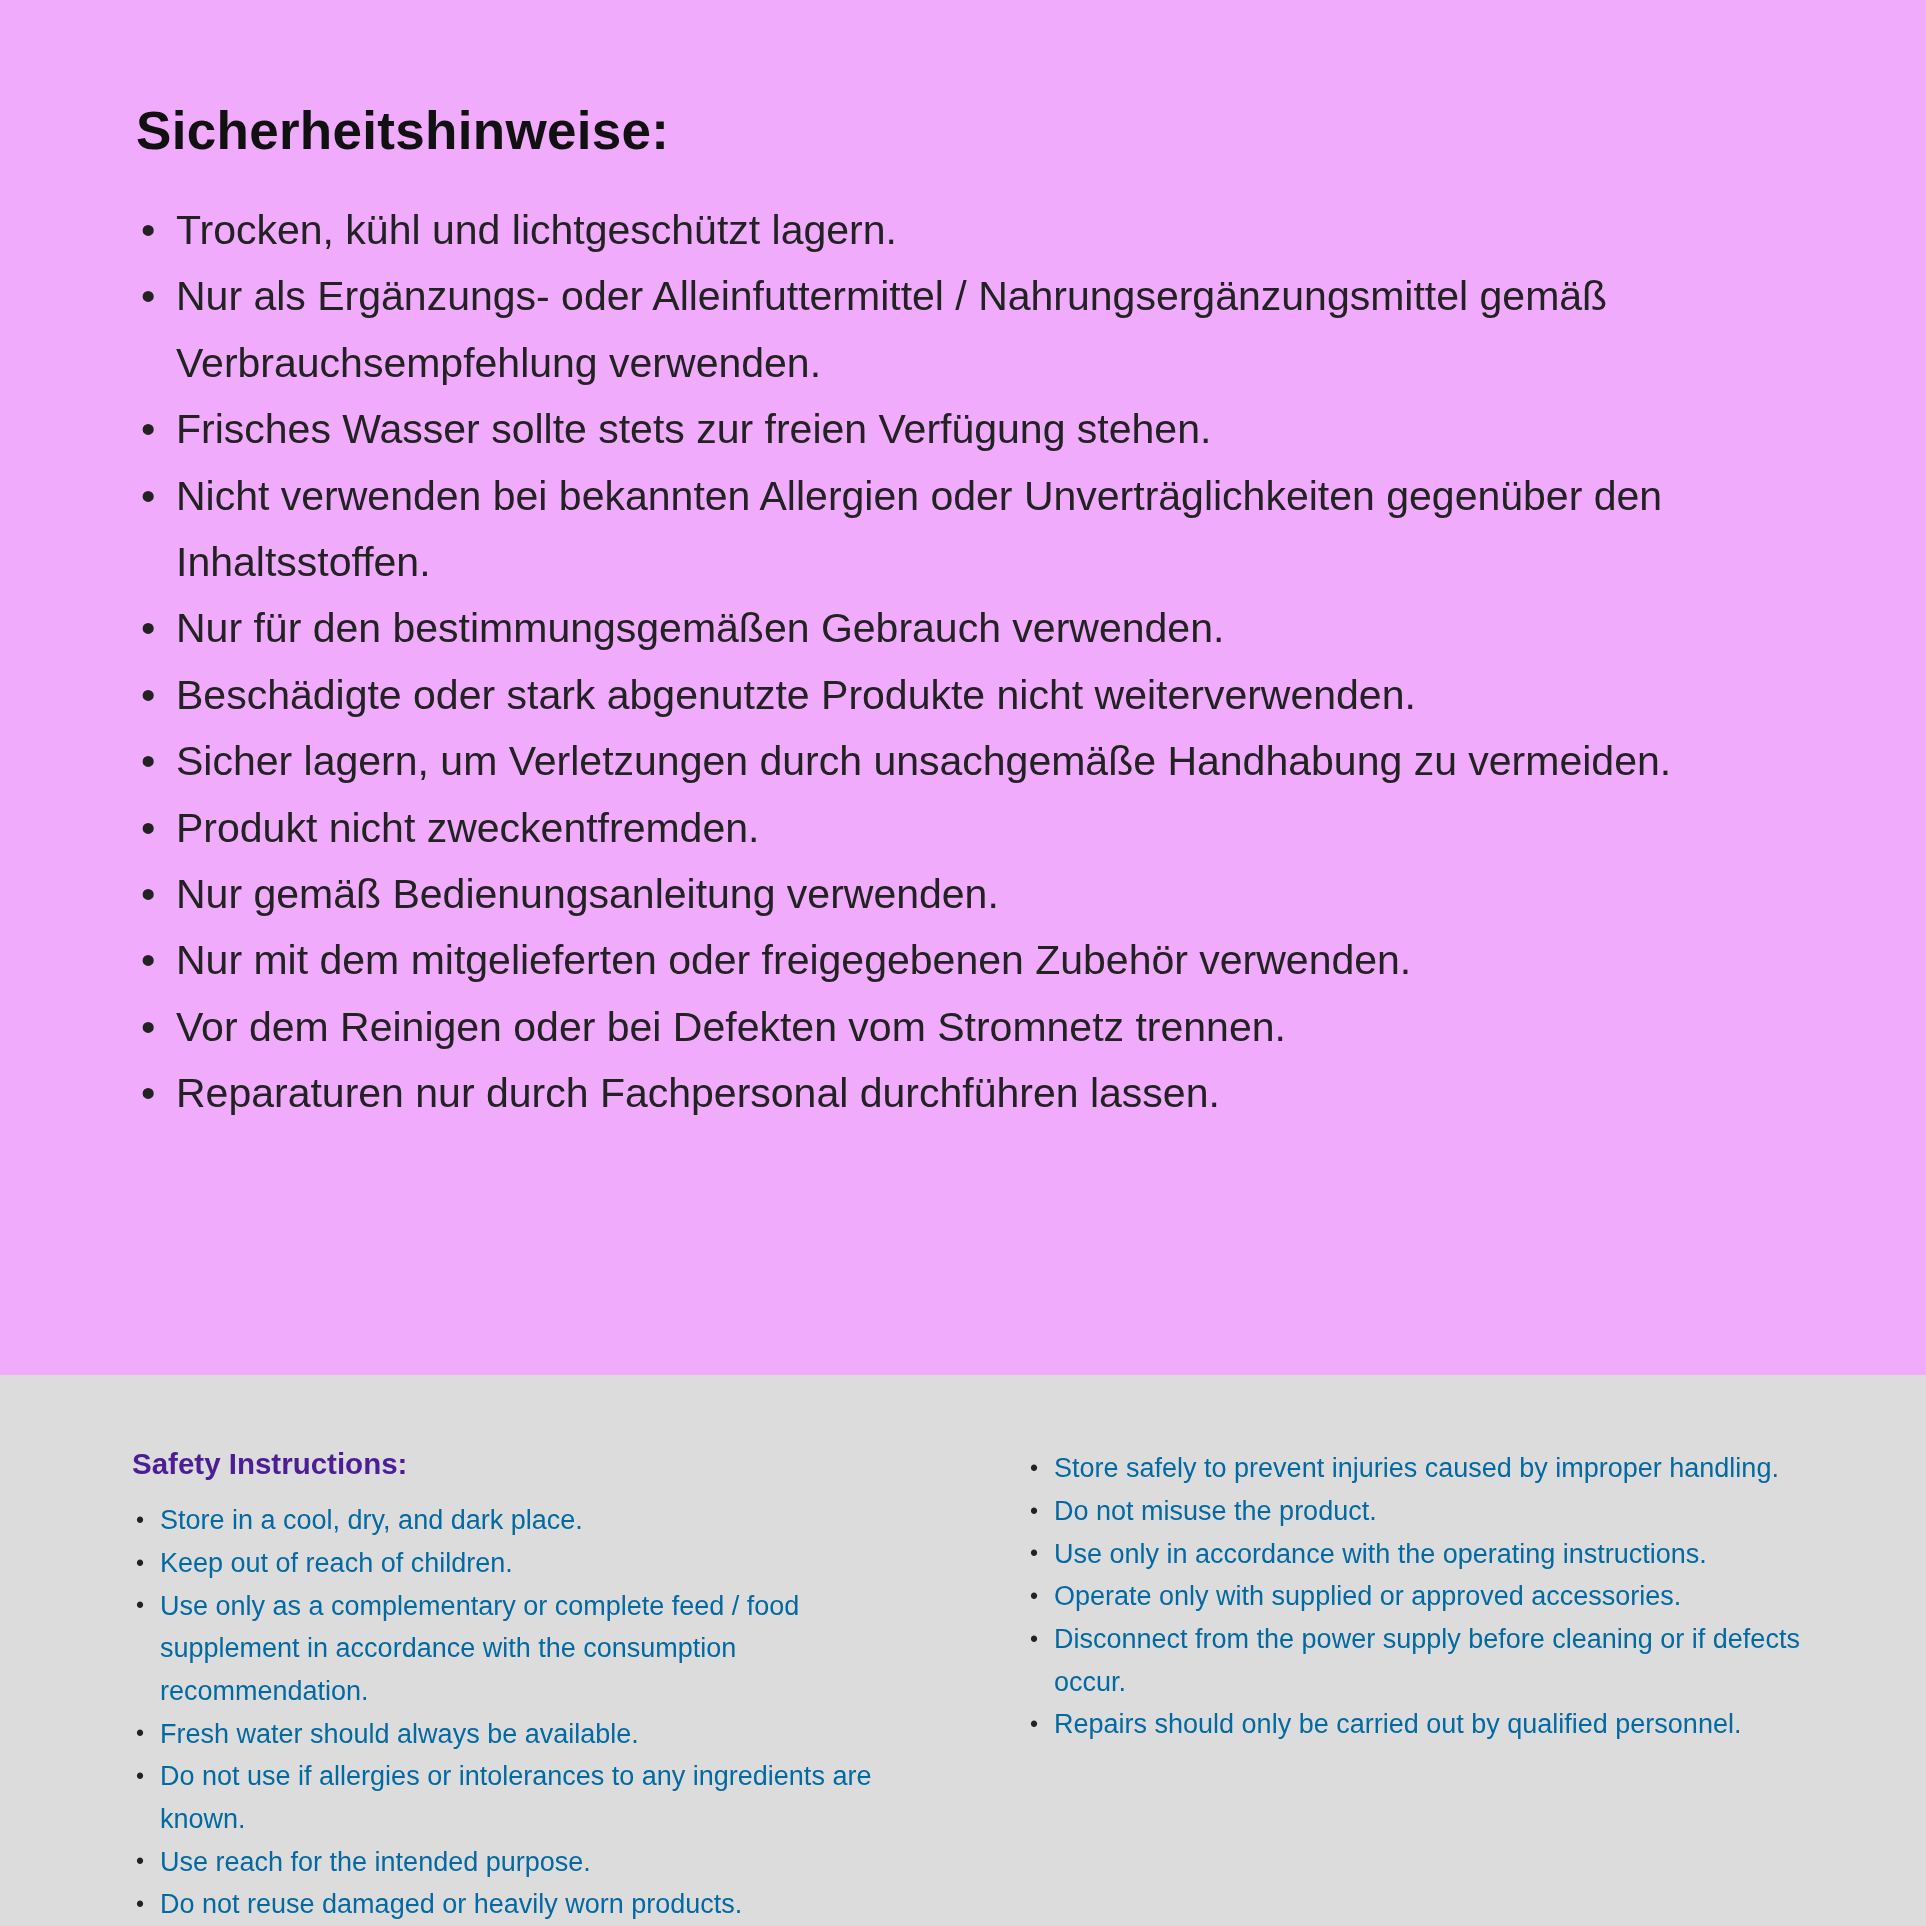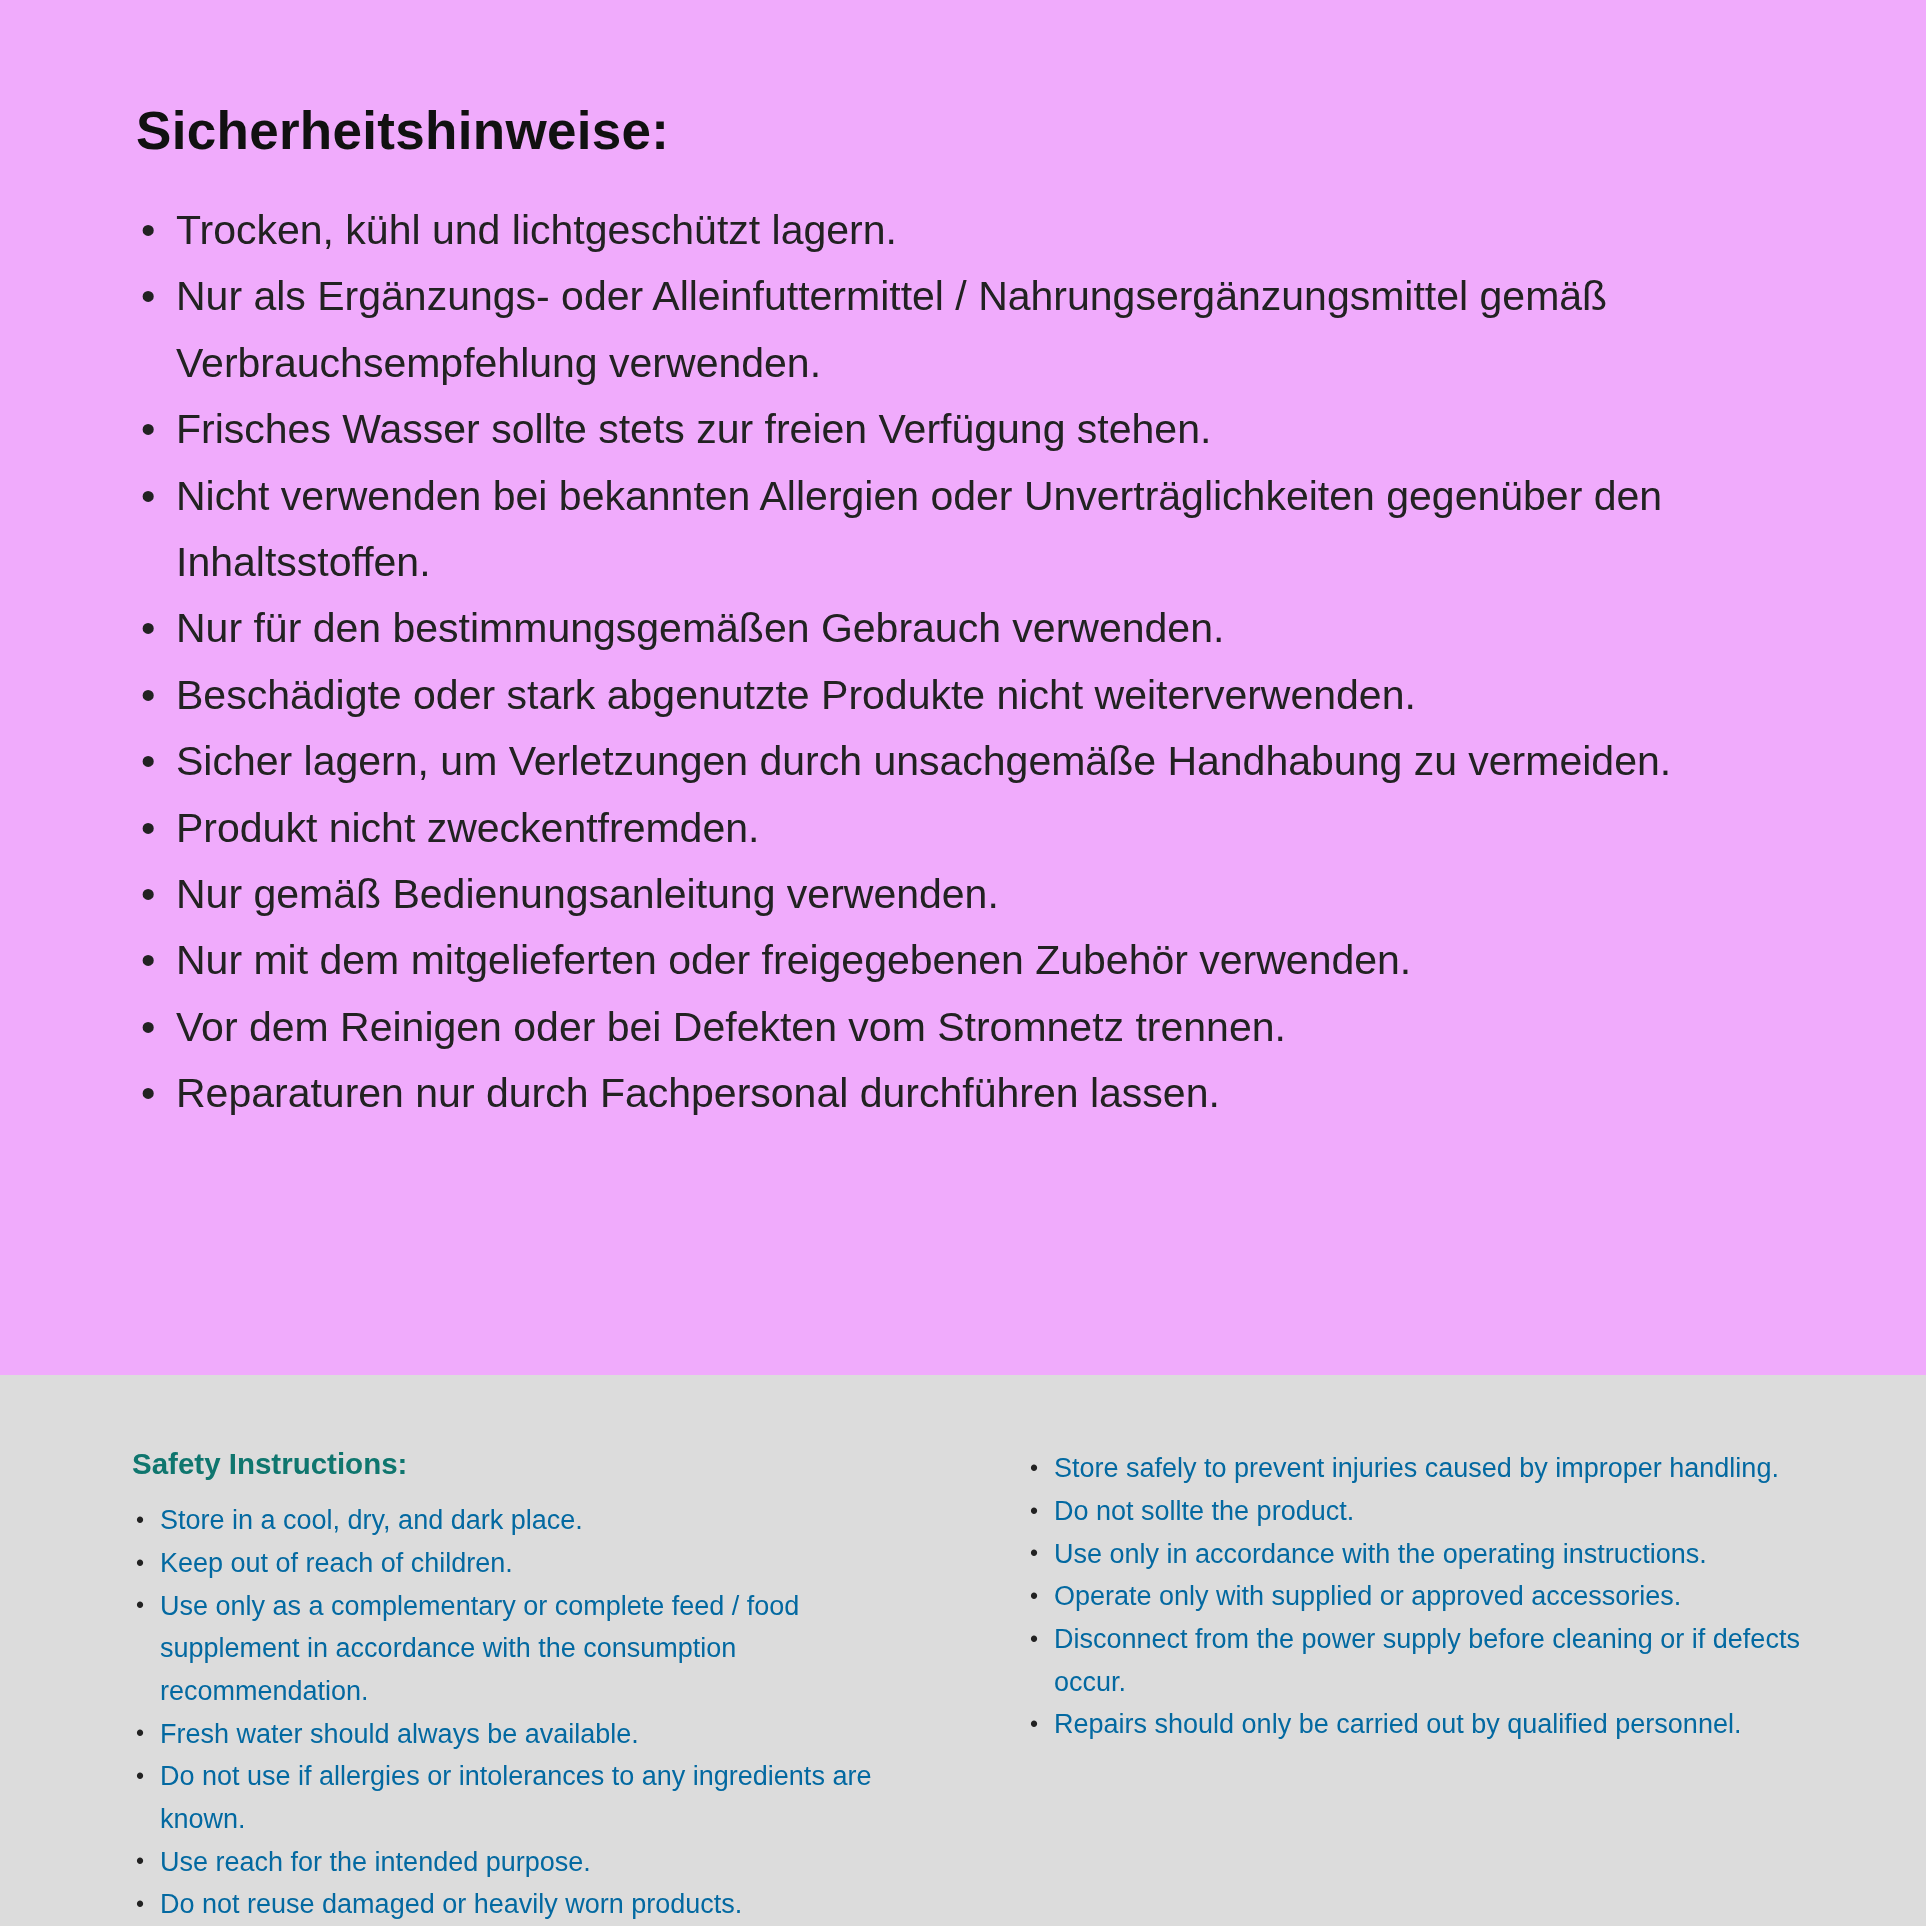--- a/index.html
+++ b/index.html
@@ -65,21 +65,21 @@
     gap: 90px;
   }
 
   .english-col {
     flex: 1;
   }
 
   .english-title {
     font-size: 29.5px;
     font-weight: 700;
-    color: #0f766e;
+    color: #4c1d95;
     margin-bottom: 18px;
   }
 
   .english-list {
     list-style: none;
     font-size: 27px;
     line-height: 1.58;
     color: #0369a1;
   }
 
@@ -155,21 +155,21 @@
 
           <li>Do not reuse damaged or heavily worn products.</li>
         </ul>
     </div>
 
     <div class="english-col">
       <ul class="english-list">
 
           <li>Store safely to prevent injuries caused by improper handling.</li>
 
-          <li>Do not sollte the product.</li>
+          <li>Do not misuse the product.</li>
 
           <li>Use only in accordance with the operating instructions.</li>
 
           <li>Operate only with supplied or approved accessories.</li>
 
           <li>Disconnect from the power supply before cleaning or if defects occur.</li>
 
           <li>Repairs should only be carried out by qualified personnel.</li>
         </ul>
     </div>

